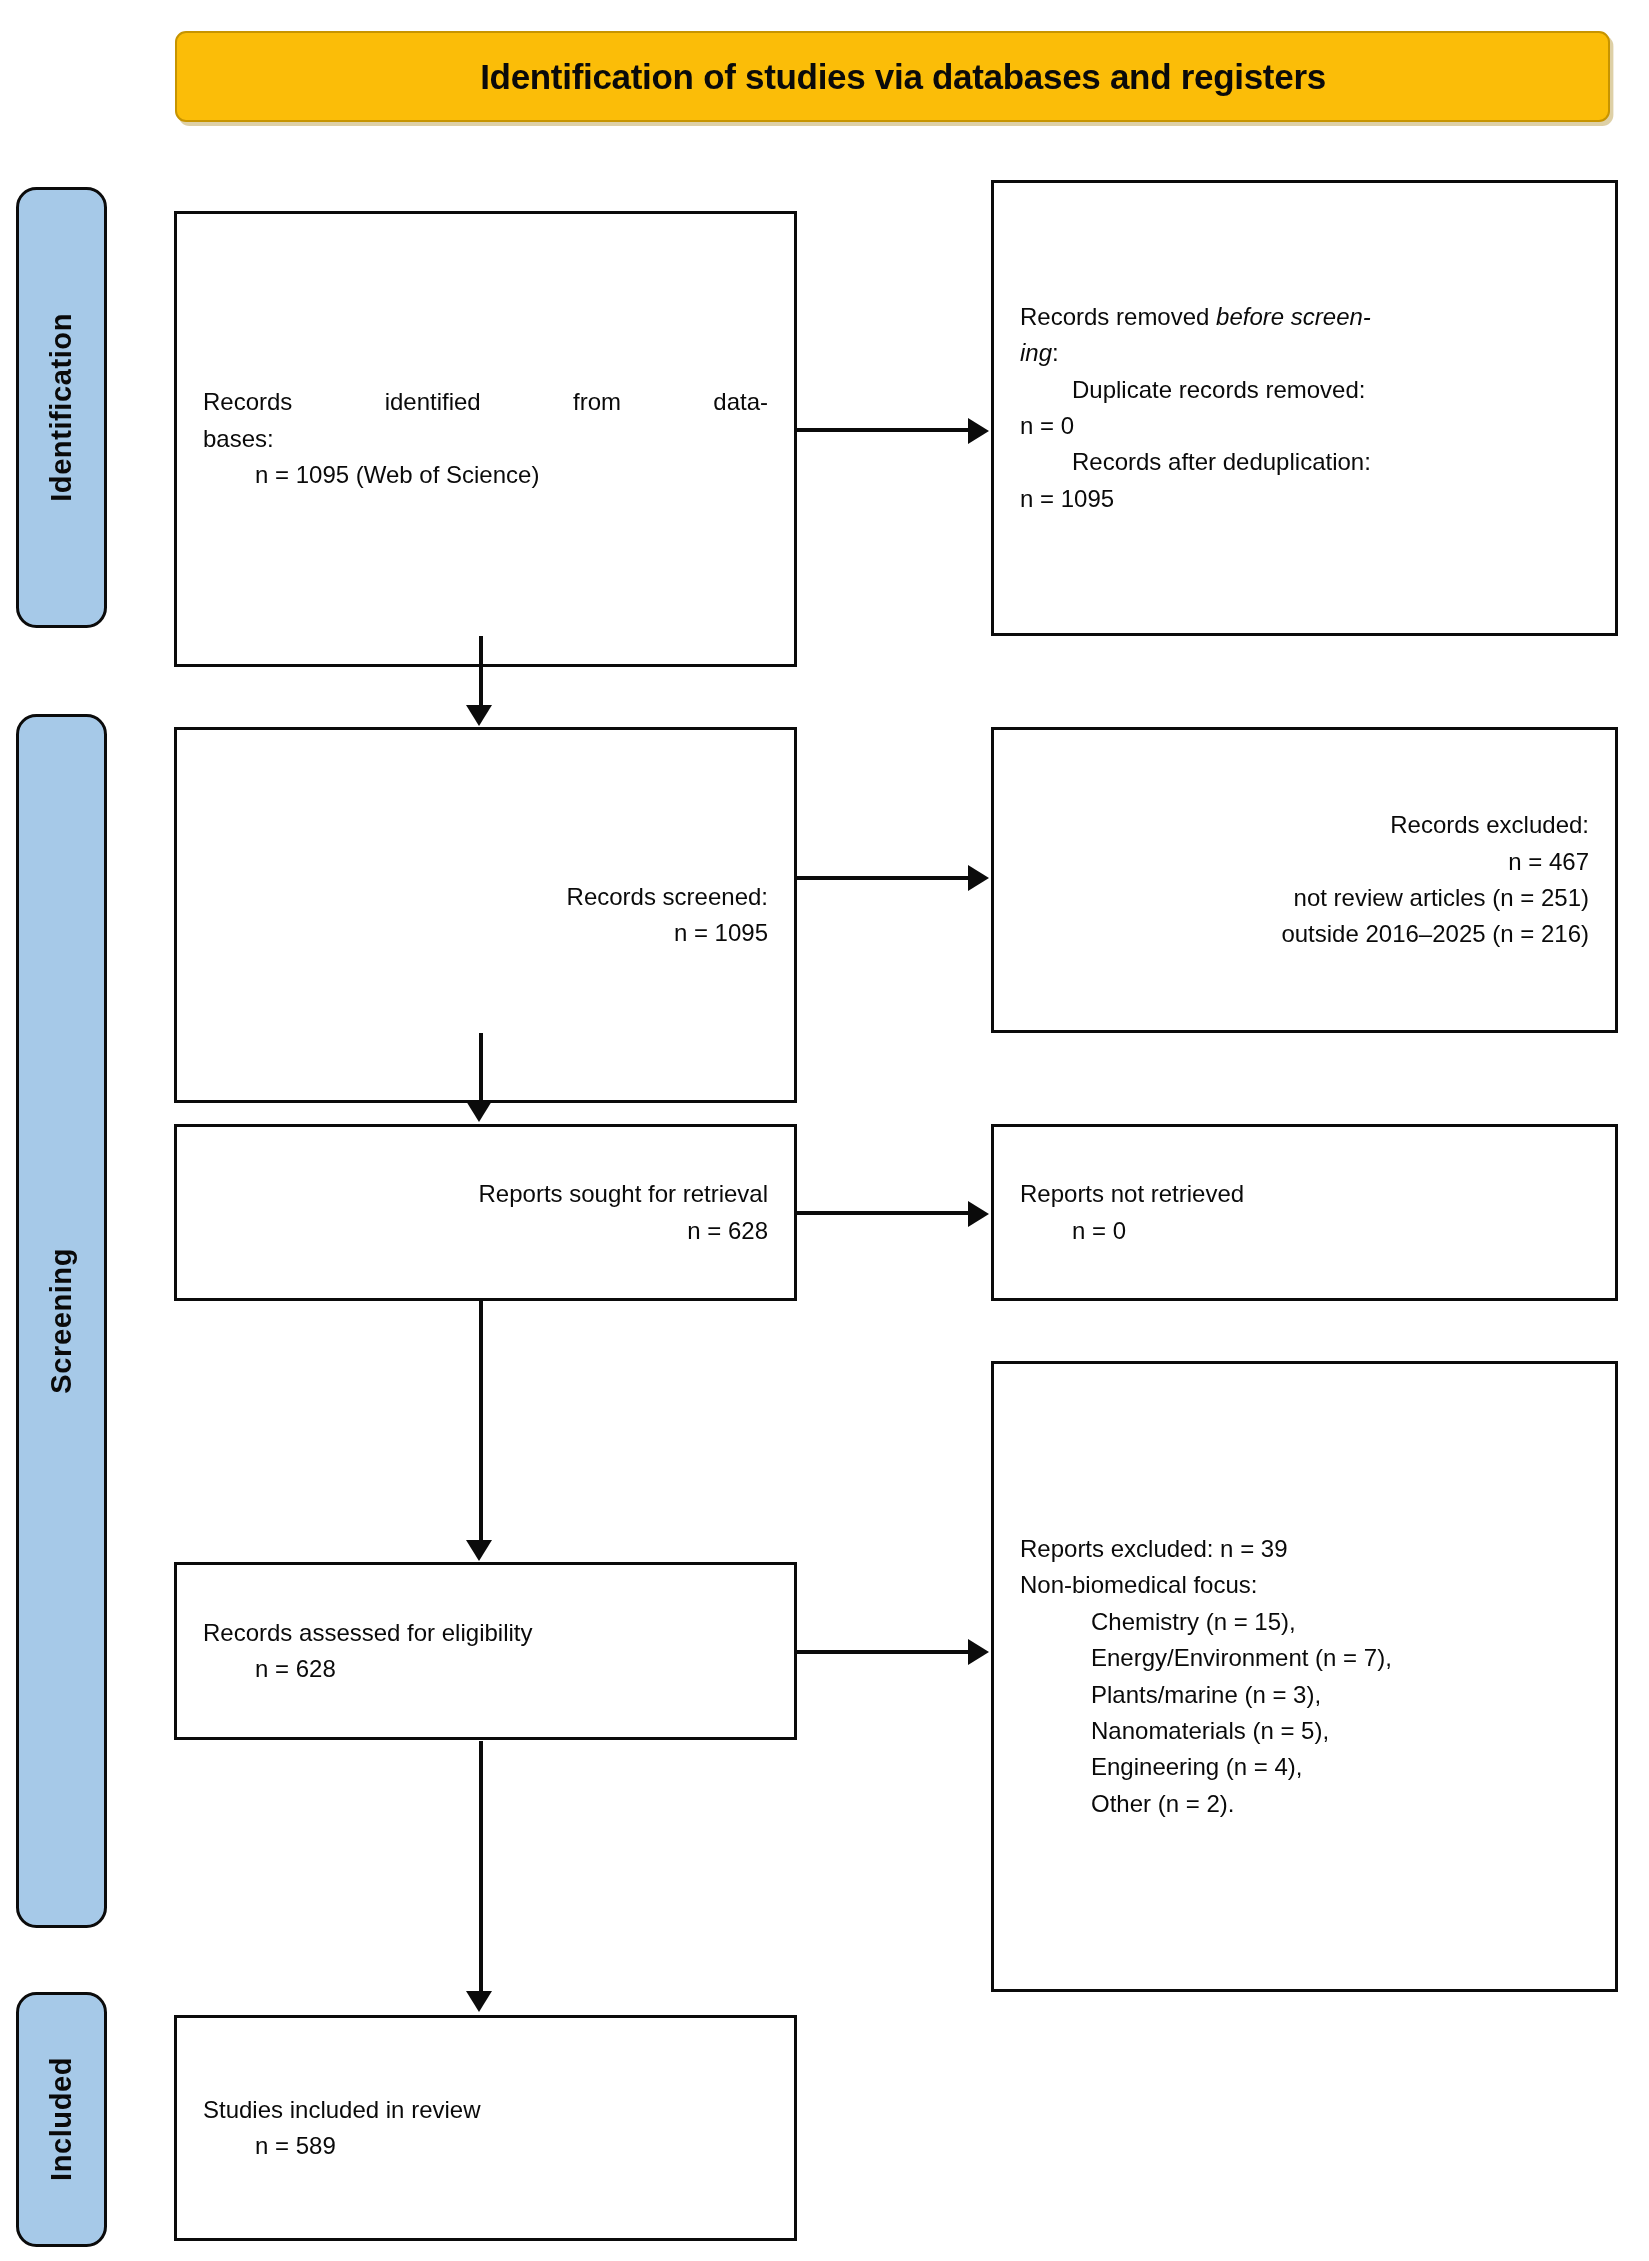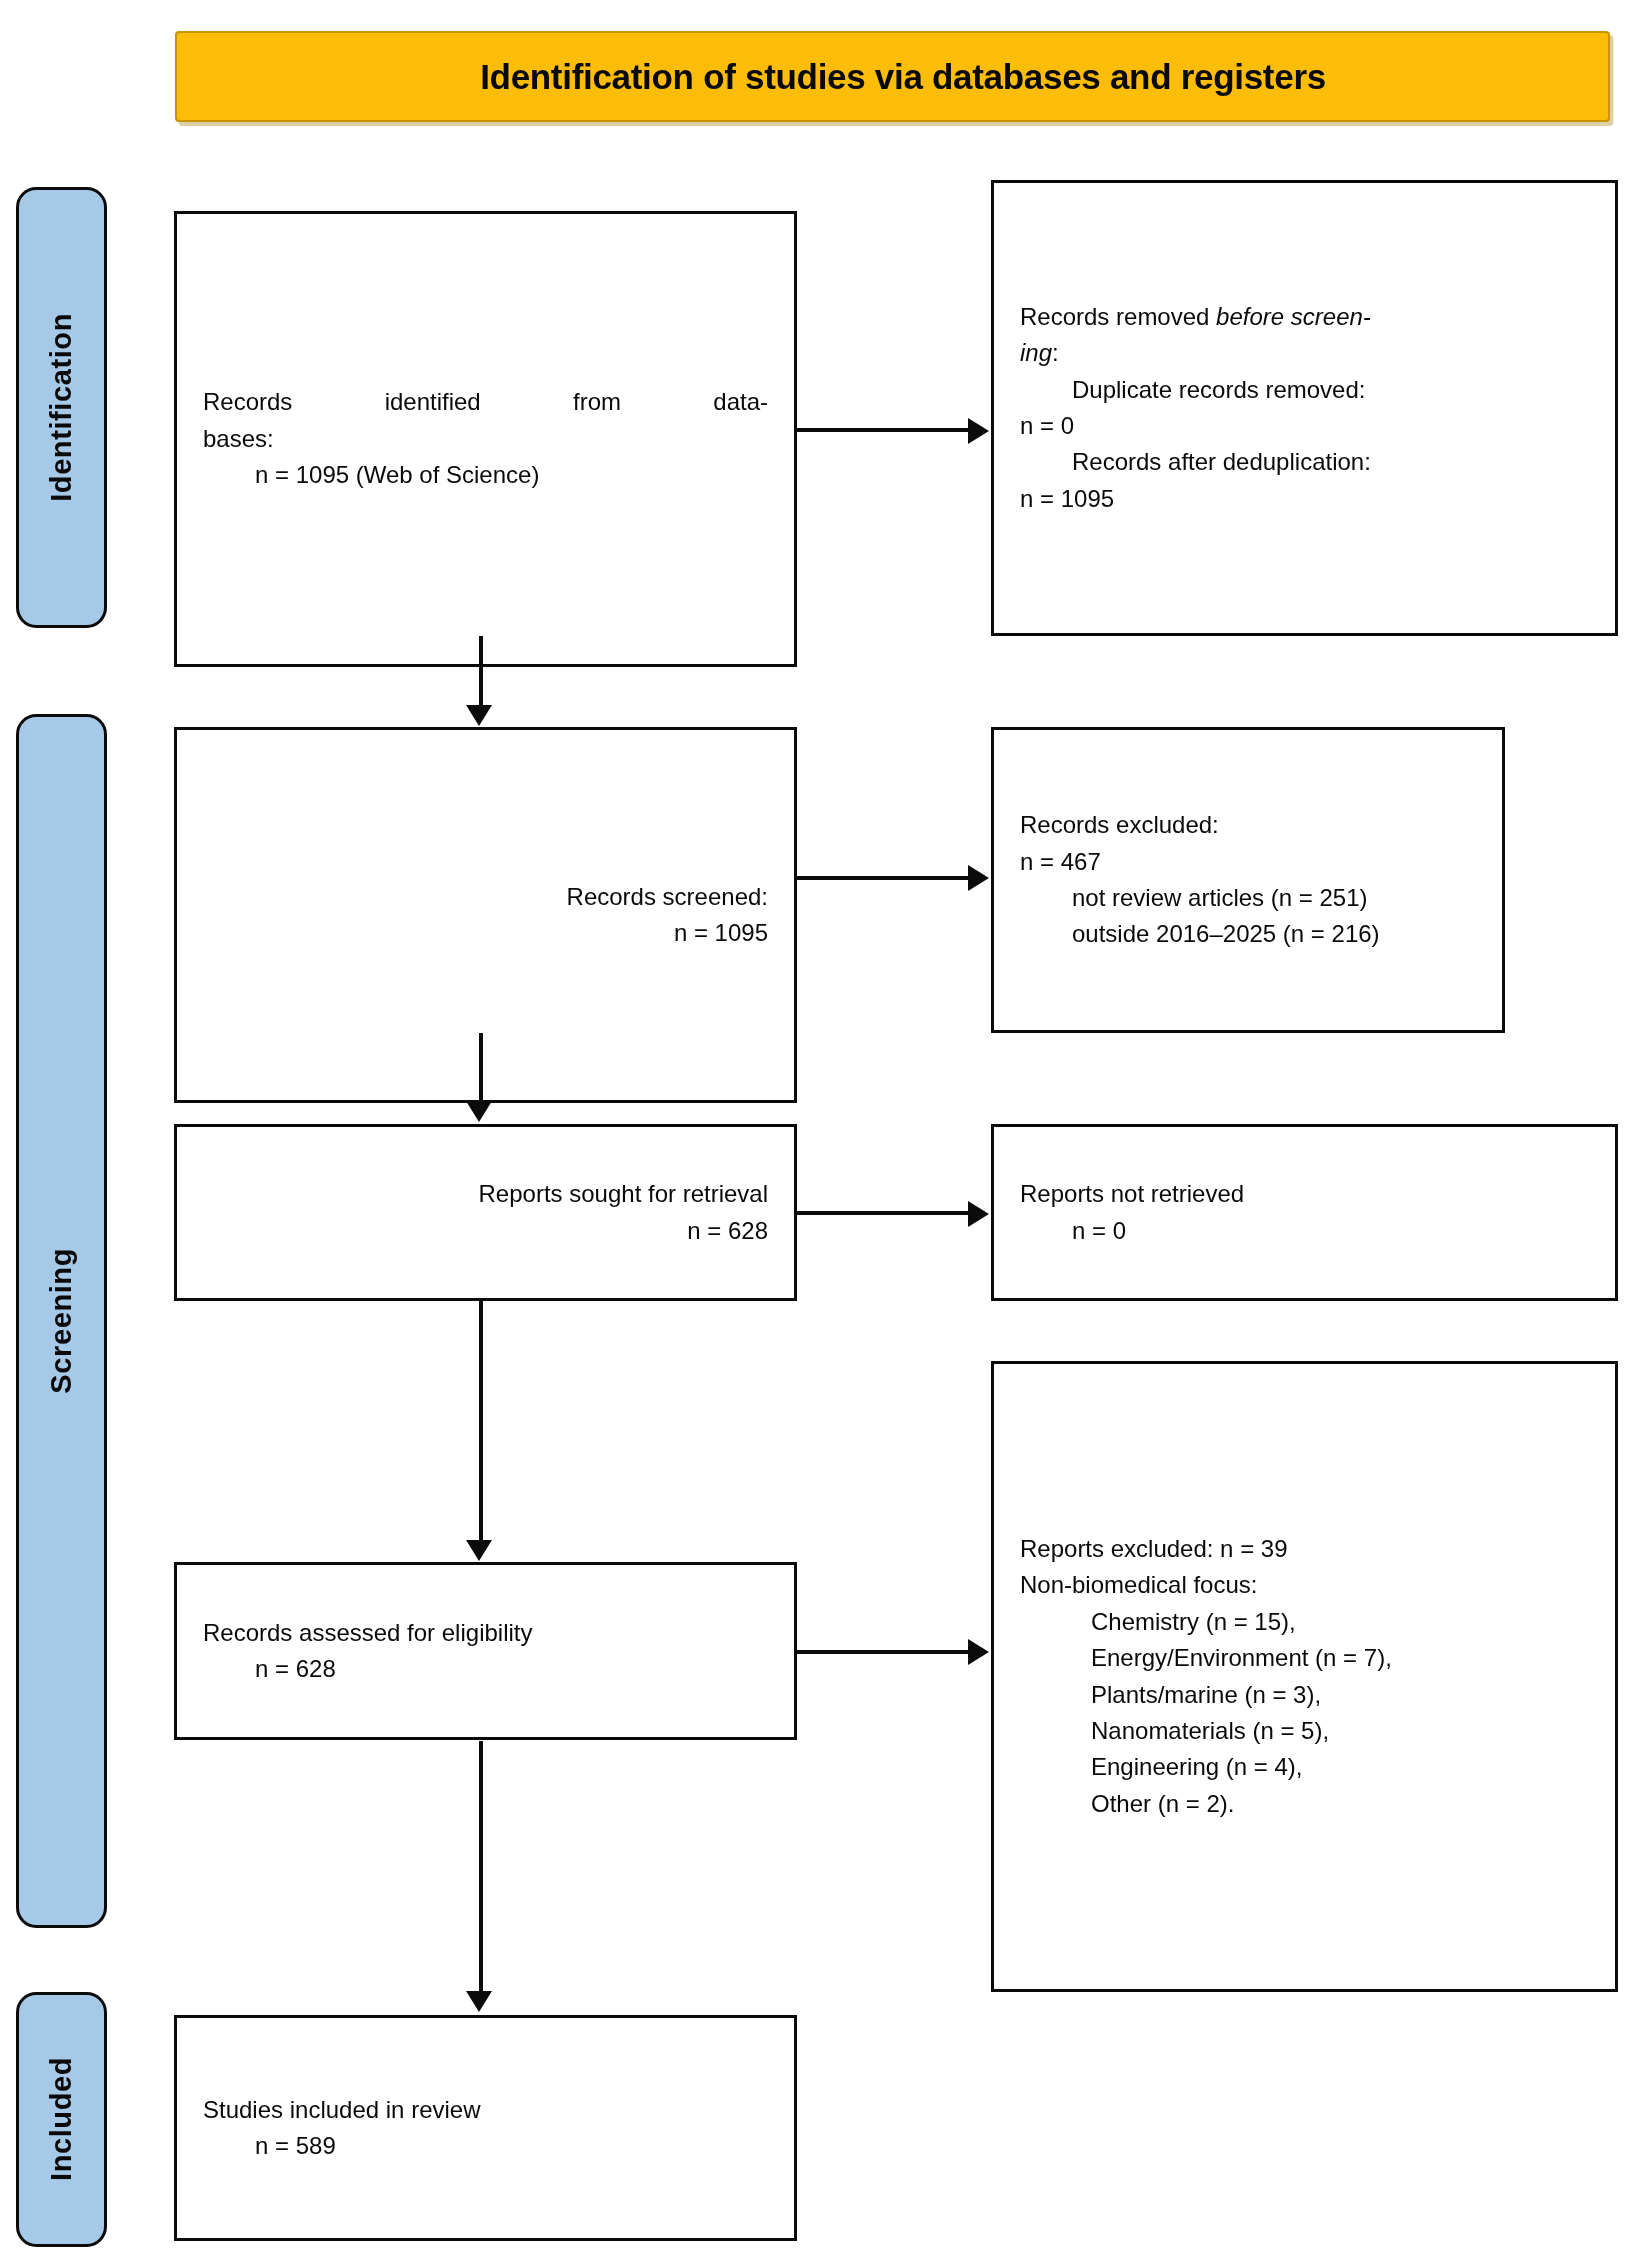--- a/index.html
+++ b/index.html
@@ -18,21 +18,21 @@
 
   
   .header-bar {
     position: absolute;
     left: 175px;
     top: 31px;
     width: 1435px;
     height: 91px;
     background: #FBBD08;
     border: 2.8px solid #C79400;
-    border-radius: 4px;
+    border-radius: 11px;
     box-sizing: border-box;
     display: flex;
     align-items: center;
     justify-content: center;
     box-shadow: 3.4px 4px 0 0 rgba(160,120,0,0.35);
     padding-left: 21px;
   }
   .header-bar .title {
     font-size: 35px;
     font-weight: bold;
@@ -155,21 +155,21 @@
     </div>
   </div>
 
   <div class="flow-box" style="left:174px; top:727px; width:623px; height:376px;text-align:right;">
     <div class="inner">
       <div class="line">Records screened:</div>
       <div class="line indent-1">n = 1095</div>
     </div>
   </div>
 
-  <div class="flow-box" style="left:991px; top:727px; width:514px; height:306px;">
+  <div class="flow-box" style="left:991px; top:727px; width:627px; height:306px;text-align:right;">
     <div class="inner">
       <div class="line">Records excluded:</div>
       <div class="line">n = 467</div>
       <div class="line indent-1">not review articles (n = 251)</div>
       <div class="line indent-1">outside 2016–2025 (n = 216)</div>
     </div>
   </div>
 
   <div class="flow-box" style="left:174px; top:1124px; width:623px; height:177px;text-align:right;">
     <div class="inner">

